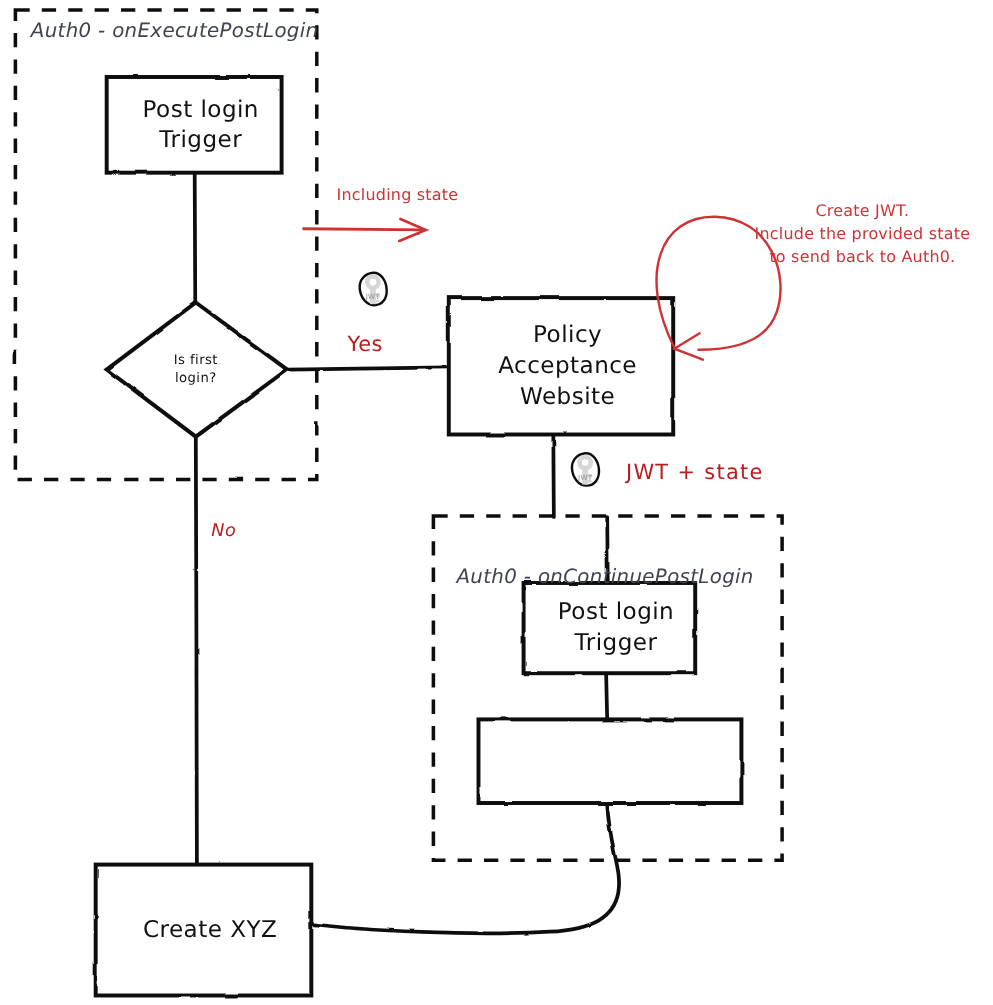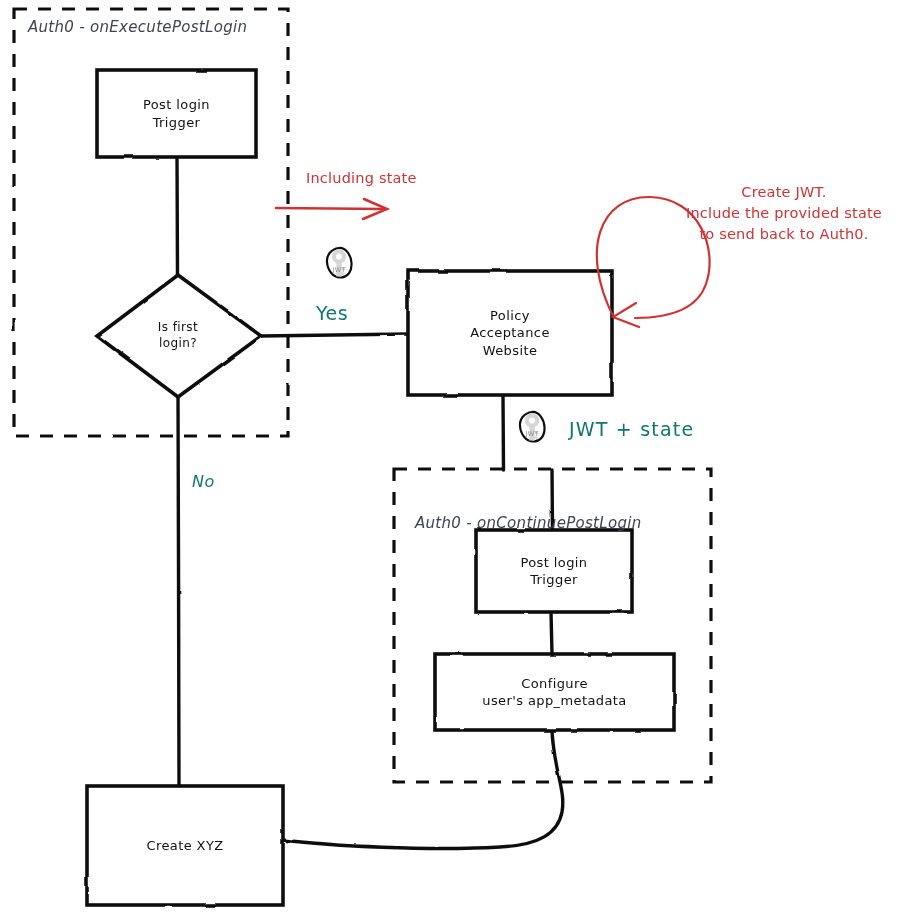--- a/index.html
+++ b/index.html
@@ -31,40 +31,41 @@
     align-items: center;
     justify-content: center;
     text-align: center;
     font-family: "DejaVu Sans", sans-serif;
     color: #111111;
     pointer-events: none;
     white-space: pre-line;
     line-height: 1.32;
   }
   .box-text {
-    font-size: 13px;
+    font-size: 21px;
     letter-spacing: 0.4px;
+    padding-left: 6px;
   }
   .diamond-text {
     font-size: 12px;
     letter-spacing: 0.4px;
   }
   .group-title {
     position: absolute;
     font-family: "DejaVu Sans", sans-serif;
-    font-size: 15px;
+    font-size: 18px;
     color: #3d4451;
     letter-spacing: 0.3px;
     font-style: italic;
     white-space: nowrap;
   }
   .edge-label {
     position: absolute;
     font-family: "DejaVu Sans", sans-serif;
-    color: #0f766e;
+    color: #b91c1c;
     white-space: nowrap;
   }
   .label-yes { font-size: 19px; letter-spacing: 0.5px; }
   .label-no  { font-size: 16px; letter-spacing: 0.5px; font-style: italic; }
   .label-jwtstate { font-size: 19px; letter-spacing: 1.2px; }
   .annotation {
     position: absolute;
     font-family: "DejaVu Sans", sans-serif;
     font-size: 14.5px;
     line-height: 1.45;
@@ -157,22 +158,20 @@
   <div class="node-label diamond-text" style="left:118px; top:300px; width:120px; height:72px;">Is first
 login?</div>
 
   <div class="node-label box-text" style="left:408px; top:271px; width:204px; height:124px;">Policy
 Acceptance
 Website</div>
 
   <div class="node-label box-text" style="left:476px; top:530px; width:156px; height:82px;">Post login
 Trigger</div>
 
-  <div class="node-label box-text" style="left:435px; top:654px; width:239px; height:76px;">Configure
-user's app_metadata</div>
 
   <div class="node-label box-text" style="left:87px; top:786px; width:196px; height:119px;">Create XYZ</div>
 
   <div class="edge-label label-yes" style="left:316px; top:302px;">Yes</div>
 
   <div class="edge-label label-no" style="left:192px; top:472px;">No</div>
 
   <div class="edge-label label-jwtstate" style="left:569px; top:418px;">JWT + state</div>
 
   <div class="annotation ann-inc" style="left:306px; top:168px; color:#cf3333;">Including state</div>

